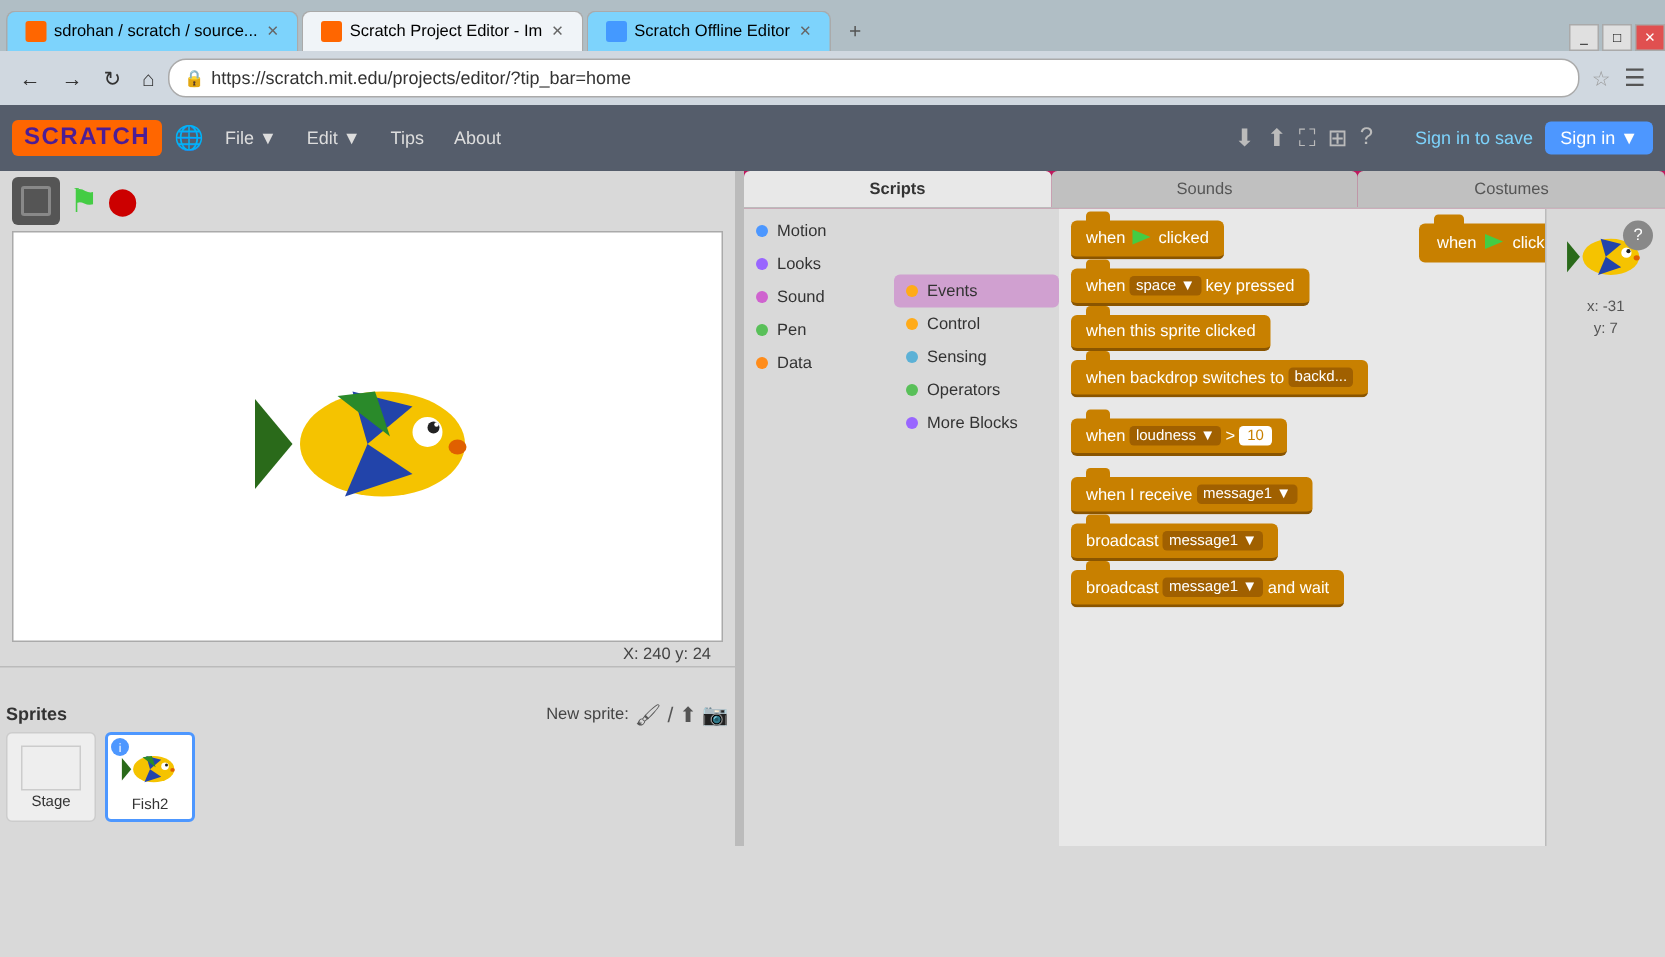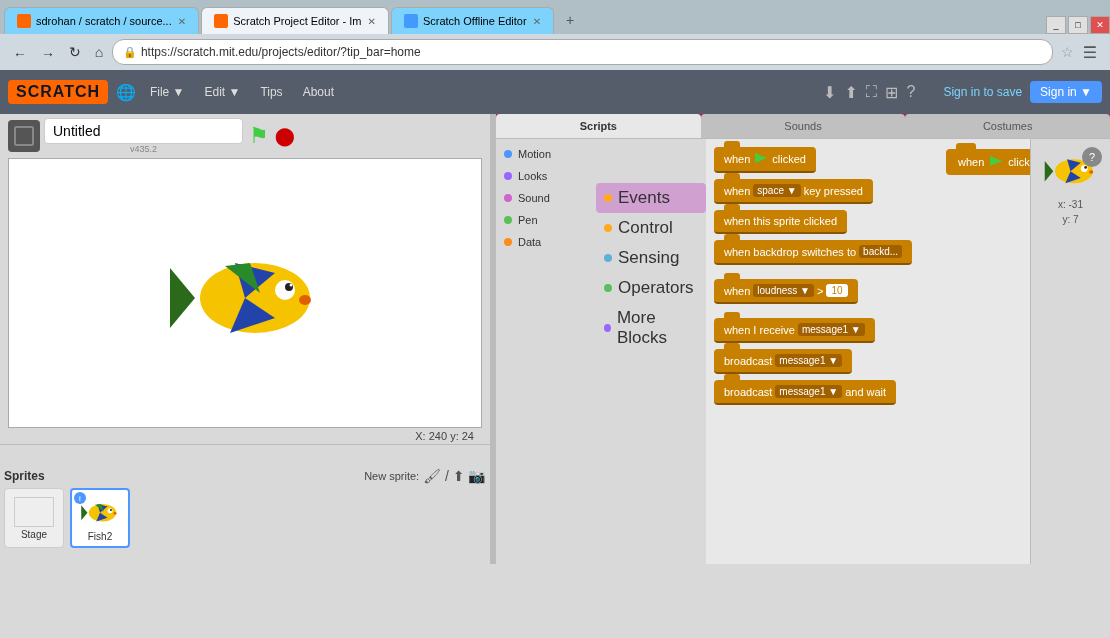--- a/index.html
+++ b/index.html
@@ -25,21 +25,21 @@
     .window-controls { display: flex; align-items: center; gap: 2px; margin-left: 4px; }
     .win-btn { width: 20px; height: 18px; border: 1px solid #aaa; background: #e0e0e0; cursor: pointer; font-size: 9px; display: flex; align-items: center; justify-content: center; }
     .win-btn.close { background: #e05050; color: white; }
 
     
     .scratch-app { height: 494px; background: #d9d9d9; }
 
     
     .scratch-header { background: #555d6b; height: 44px; display: flex; align-items: center; padding: 0 8px; gap: 8px; }
     .scratch-logo { background: #ff6600; color: white; font-weight: bold; font-size: 16px; padding: 3px 8px; border-radius: 4px; font-family: 'Arial Black', sans-serif; letter-spacing: 1px; }
-    .scratch-logo span { color: #0f172a; }
+    .scratch-logo span { color: #4c1d95; }
     .globe-icon { color: #aaa; font-size: 16px; cursor: pointer; }
     .header-menu-btn { color: #ddd; font-size: 12px; cursor: pointer; padding: 3px 6px; position: relative; }
     .header-sep { flex: 1; }
     .header-icons { display: flex; gap: 8px; align-items: center; }
     .header-icon-btn { color: #bbb; font-size: 16px; cursor: pointer; }
     .sign-in-save { color: #7dd3fc; font-size: 12px; cursor: pointer; margin-left: 20px; }
     .sign-in-btn { background: #4d97ff; color: white; padding: 4px 10px; border-radius: 4px; font-size: 12px; cursor: pointer; }
 
     
     .main-area { display: flex; height: 450px; }
@@ -83,21 +83,21 @@
     .category-item { display: flex; align-items: center; padding: 5px 8px; cursor: pointer; font-size: 11px; color: #333; }
     .cat-dot { width: 8px; height: 8px; border-radius: 50%; margin-right: 6px; flex-shrink: 0; }
     .cat-dot.motion { background: #4c97ff; }
     .cat-dot.looks { background: #9966ff; }
     .cat-dot.sound { background: #cf63cf; }
     .cat-dot.pen { background: #59c059; }
     .cat-dot.data { background: #ff8c1a; }
 
     
     .events-panel { width: 110px; background: #d9d9d9; padding-top: 44px; }
-    .event-item { display: flex; align-items: center; padding: 5px 8px; cursor: pointer; font-size: 17px; color: #333; }
+    .event-item { display: flex; align-items: center; padding: 5px 8px; cursor: pointer; font-size: 11px; color: #333; }
     .evt-dot { width: 8px; height: 8px; border-radius: 50%; margin-right: 6px; }
     .evt-dot.events { background: #ffab19; }
     .evt-dot.control { background: #ffab19; }
     .evt-dot.sensing { background: #5cb1d6; }
     .evt-dot.operators { background: #59c059; }
     .events-highlight { background: #d0a0d0; border-radius: 4px; }
 
     
     .blocks-palette { width: 220px; background: #e8e8e8; padding: 8px; overflow-y: auto; }
     .block-item { margin-bottom: 6px; }
@@ -192,24 +192,20 @@
 
       <div class="stage-panel">
 
         <div class="stage-toolbar">
           <div class="sprite-icon">
             <svg width="24" height="24" viewBox="0 0 24 24">
               <rect x="2" y="2" width="20" height="20" rx="2" fill="#888"></rect>
               <rect x="4" y="4" width="16" height="16" fill="#555"></rect>
             </svg>
           </div>
-          <div style="display:flex; flex-direction:column; margin-left:-2px;">
-            <input class="project-name-input" type="text" value="Untitled" style="">
-            <span class="version-tag">v435.2</span>
-          </div>
           <span class="green-flag">⚑</span>
           <span class="stop-btn">⬤</span>
         </div>
 
         <div class="stage-canvas">
 
           <svg width="160" height="110" viewBox="0 0 160 110">
 
             <ellipse cx="90" cy="60" rx="55" ry="35" fill="#f5c300"></ellipse>
 

